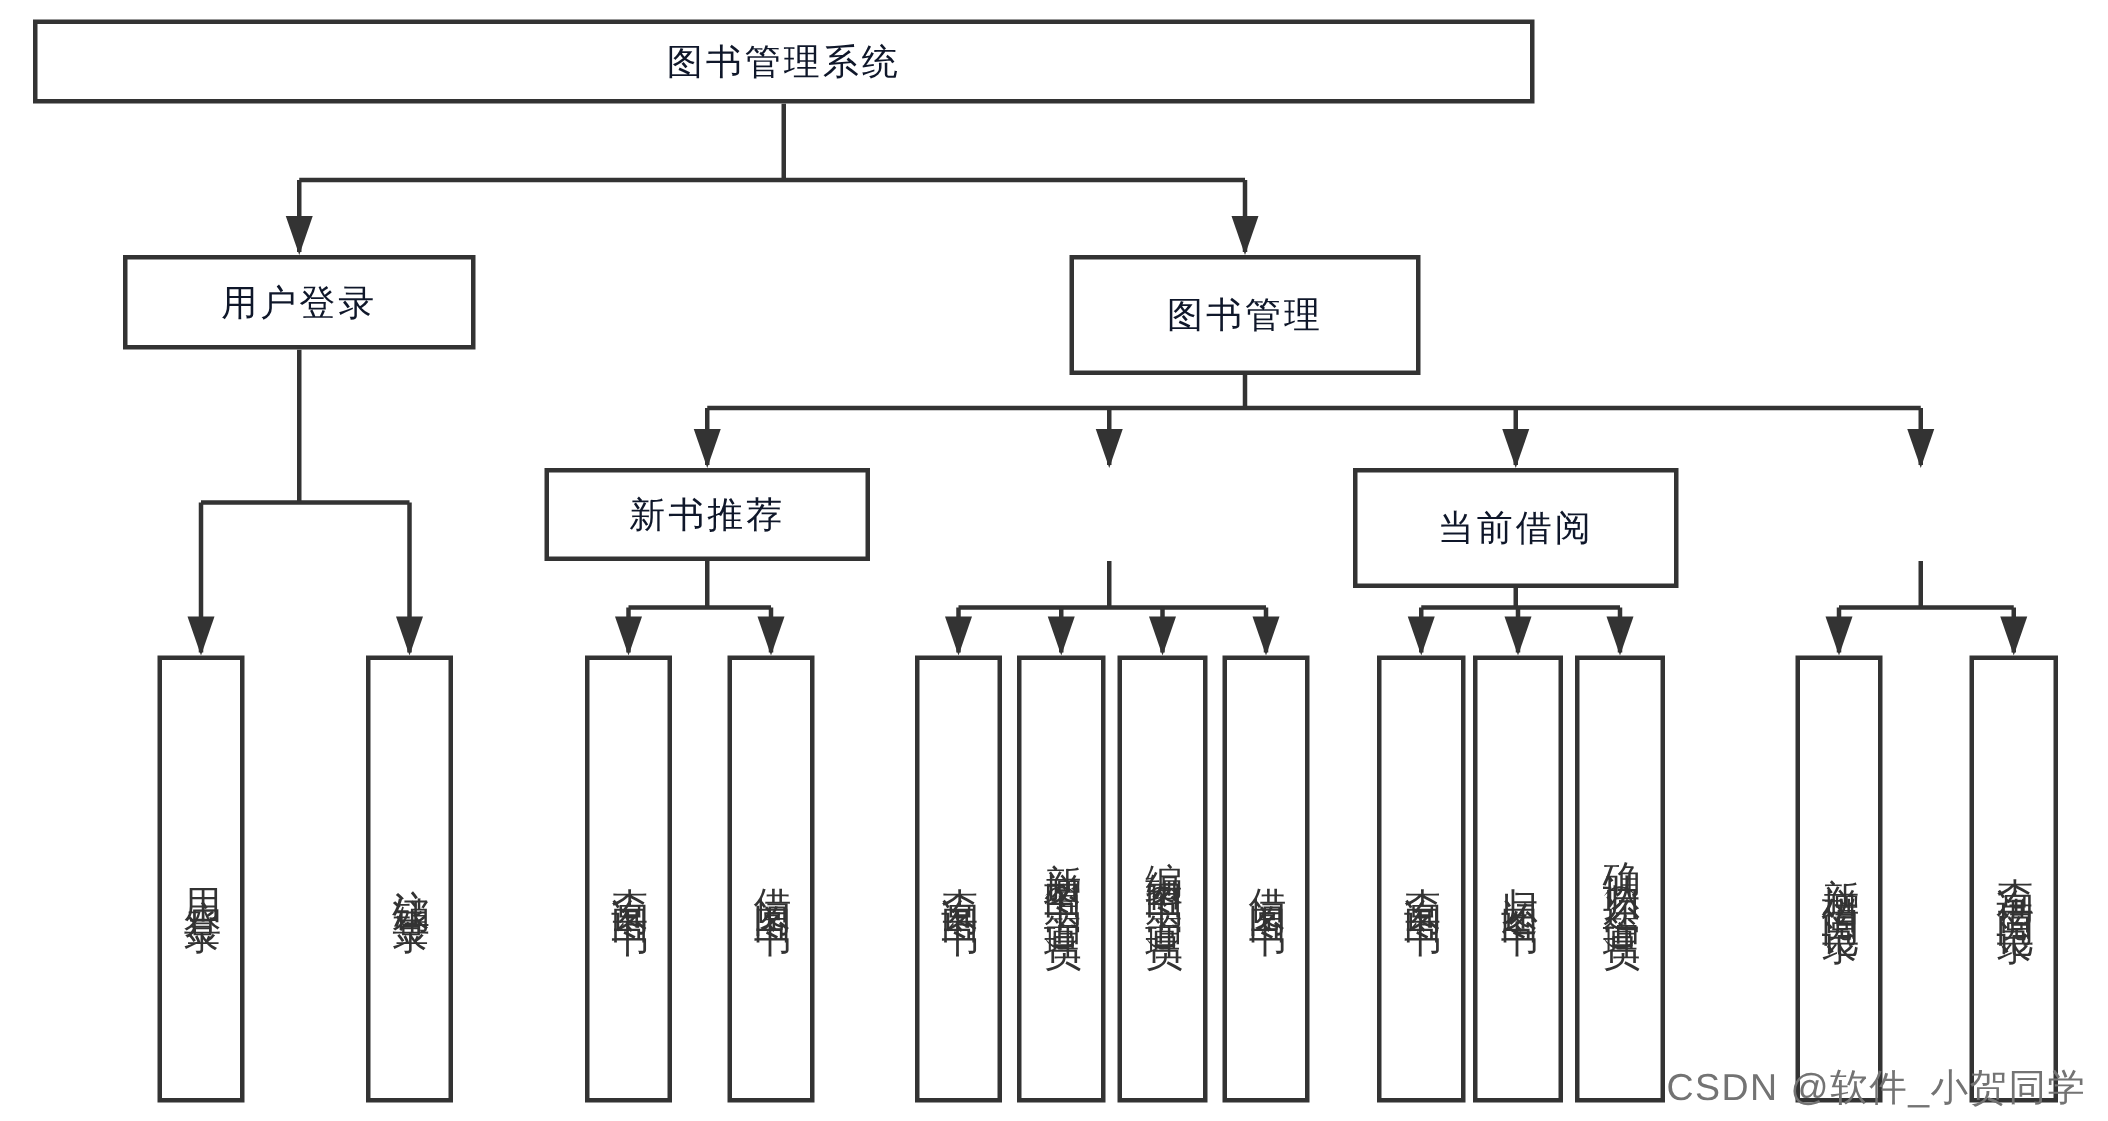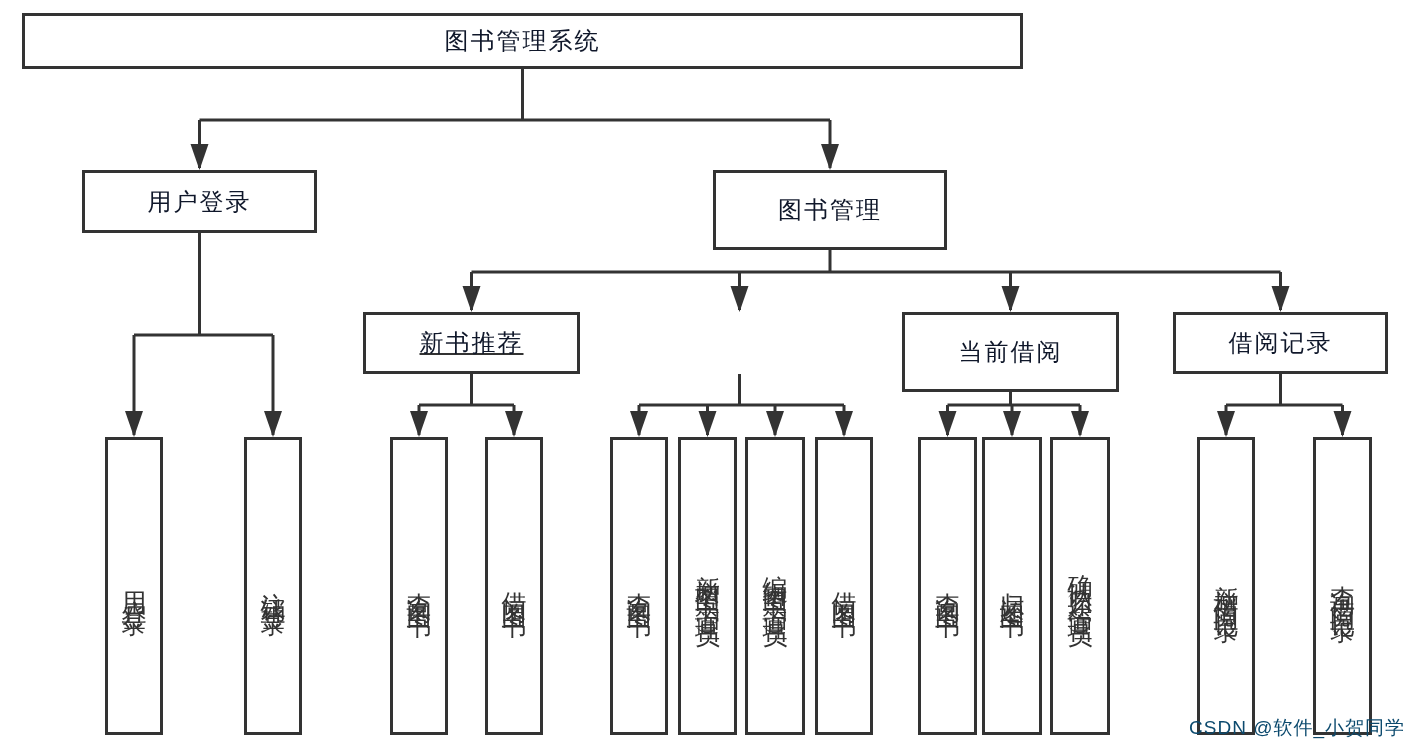--- a/index.html
+++ b/index.html
@@ -34,24 +34,24 @@
     writing-mode: vertical-rl;
     text-orientation: mixed;
     font-size: 25px;
     letter-spacing: 7px;
     line-height: 1;
     color: #333333;
     white-space: nowrap;
   }
   .watermark {
     position: absolute;
-    right: 0;
+    right: 14px;
     bottom: 6px;
-    font-size: 19px;
-    color: #0c4a6e;
+    font-size: 25px;
+    color: #737373;
     letter-spacing: 1px;
     z-index: 3;
   }
 </style>
 </head>
 <body>
 
 <div id="canvas">
 
   <svg id="wires" width="1405" height="747" viewBox="0 0 1405 747">
@@ -124,28 +124,25 @@
     <span class="hlabel">图书管理系统</span>
   </div>
 
   <div class="node" style="left:82px; top:170px; width:235px; height:63px;">
     <span class="hlabel">用户登录</span>
   </div>
   <div class="node" style="left:713px; top:170px; width:234px; height:80px;">
     <span class="hlabel">图书管理</span>
   </div>
 
-  <div class="node" style="left:363px; top:312px; width:217px; height:62px;text-decoration:underline;">
+  <div class="node" style="left:363px; top:312px; width:217px; height:62px;">
     <span class="hlabel">新书推荐</span>
   </div>
   <div class="node" style="left:902px; top:312px; width:217px; height:80px;">
     <span class="hlabel">当前借阅</span>
-  </div>
-  <div class="node" style="left:1173px; top:312px; width:215px; height:62px;">
-    <span class="hlabel">借阅记录</span>
   </div>
 
   <div class="node vnode" style="left:105px; width:58px;">
     <span class="vlabel">用户登录</span>
   </div>
   <div class="node vnode" style="left:244px; width:58px;">
     <span class="vlabel">注销登录</span>
   </div>
 
   <div class="node vnode" style="left:390px; width:58px;">

